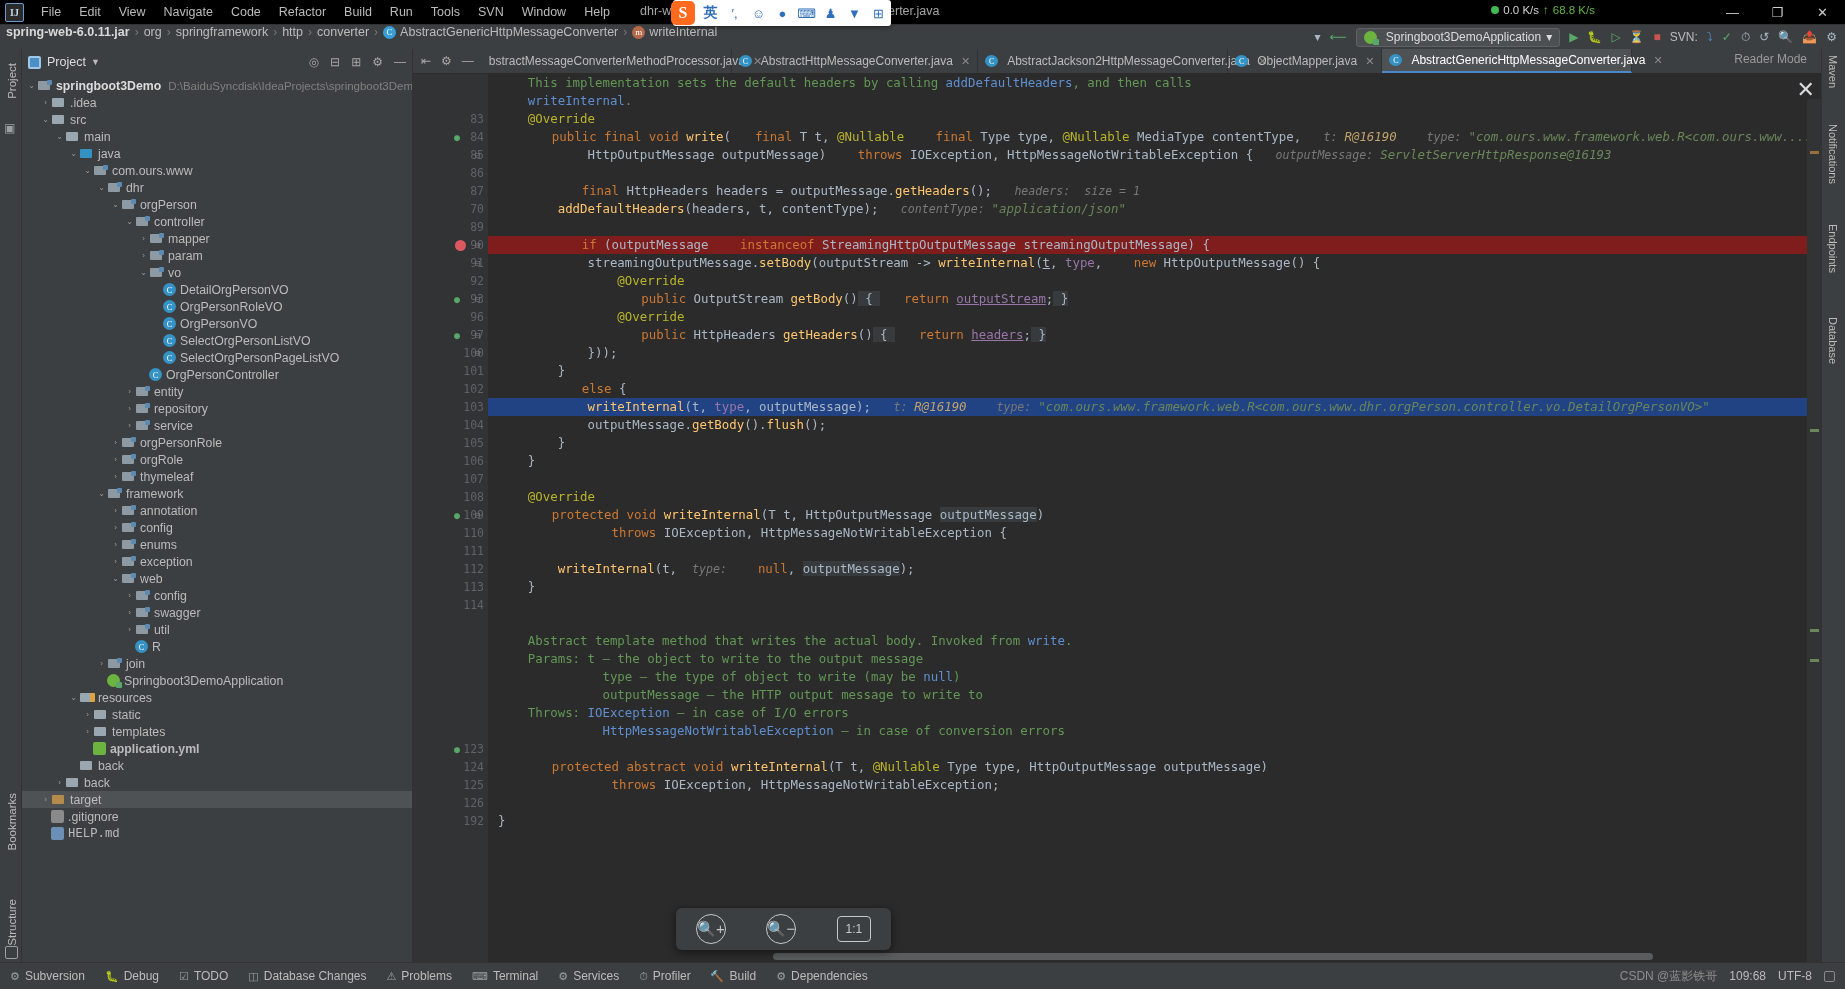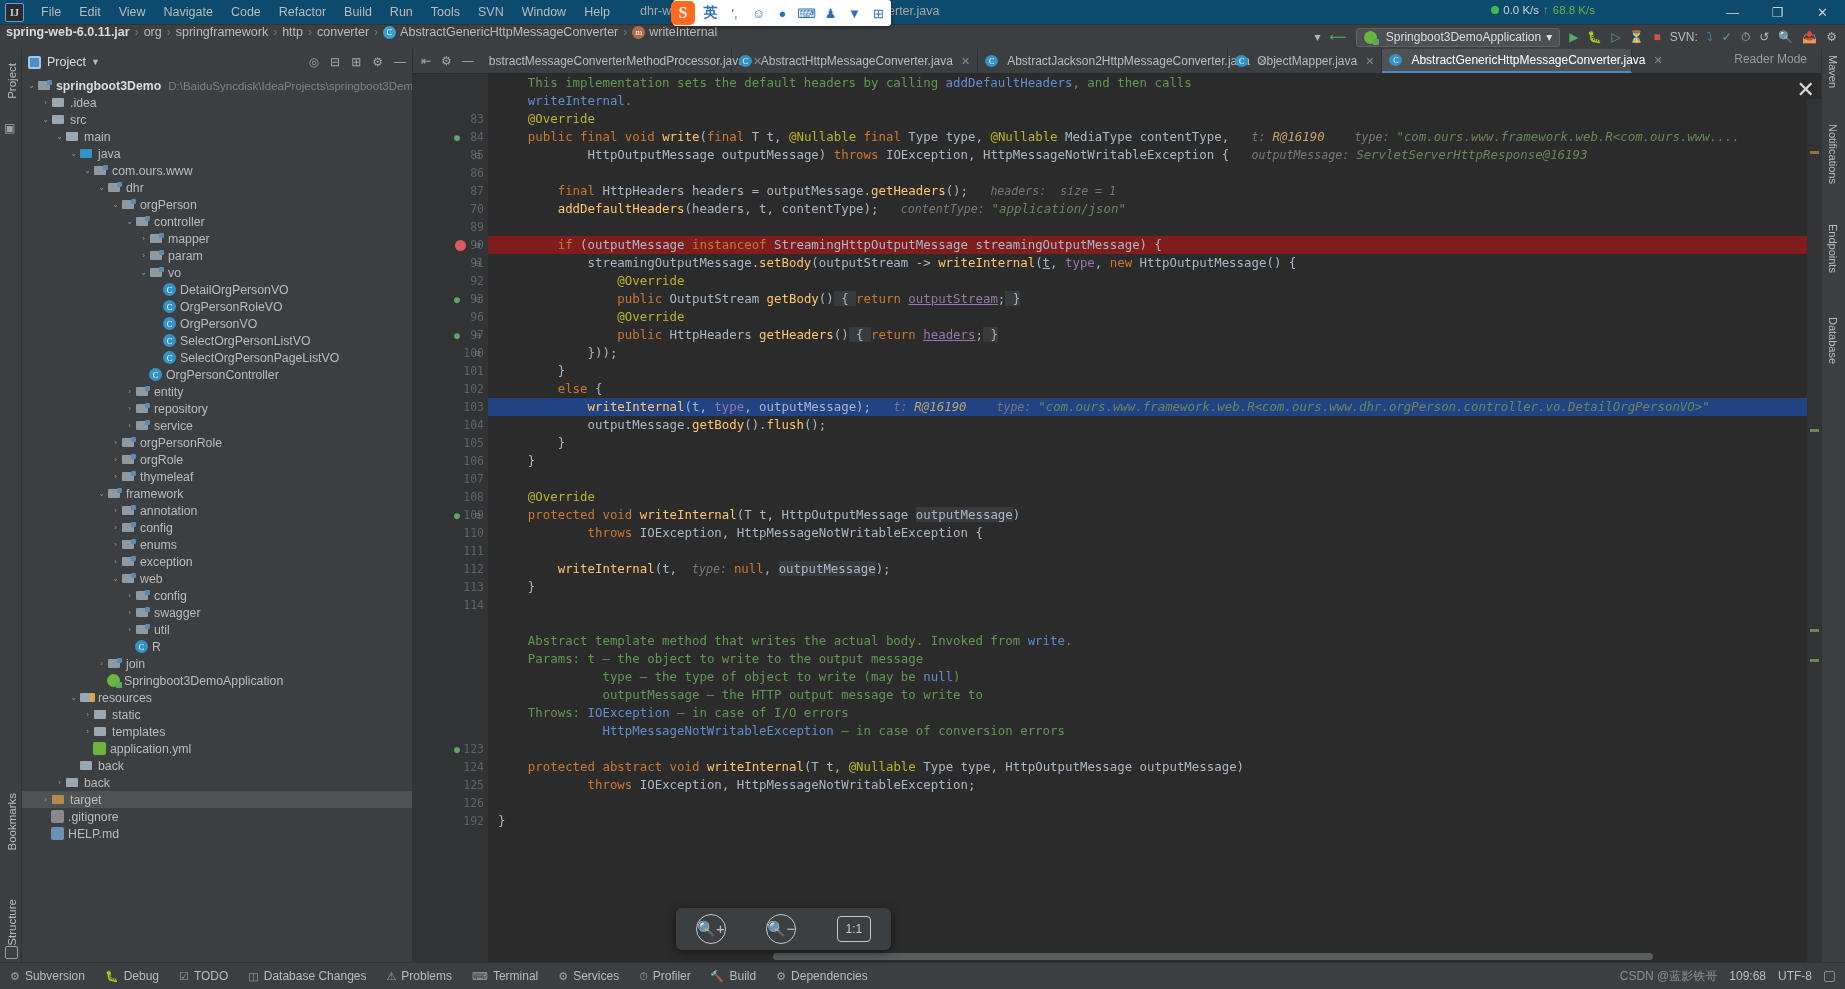--- a/index.html
+++ b/index.html
@@ -7,21 +7,21 @@
     width:1845px; height:989px;
     background:#3c3f41;
     font-family:"Liberation Sans", sans-serif;
     overflow:hidden;
     color:#bbbbbb;
   }
   .app { position:relative; width:1845px; height:989px; }
 
   
   .titlebar {
-    height:25px; background:#0c4a6e; display:flex; align-items:center;
+    height:25px; background:#000000; display:flex; align-items:center;
     position:relative; border-bottom:1px solid #323232;
   }
   .ij-logo {
     width:19px; height:19px; margin-left:5px; margin-right:8px;
     border:1px solid #6b9bd2; border-radius:2px; background:#2b2b2b;
     color:#c7d5e3; font-size:10px; font-weight:bold; text-align:center;
     line-height:17px; font-family:"Liberation Serif", serif;
   }
   .menubar { display:flex; gap:0px; }
   .menubar .mi {
@@ -181,21 +181,21 @@
   .fold { position:absolute; left:62px; color:#7a7a7a; font-size:9px; }
 
   .code {
     position:relative; flex:1; background:#2b2b2b; overflow:hidden;
     font-family:"DejaVu Sans Mono", monospace; font-size:12.4px; line-height:18px;
     white-space:pre; color:#a9b7c6;
   }
   .cl { height:18px; padding-left:10px; white-space:pre; }
   .cl.hl { background:#214283; }
   .cl.brk-line { background:#7f1d1d; }
-  .kw { color:#cc7832; }
+  .kw { color:#cc7832;margin-left:24px; }
   .ann { color:#bbb529; }
   .jd { color:#629755; }
   .jdl { color:#5f8fd0; }
   .mth { color:#ffc66d; }
   .typ { color:#a9b7c6; }
   .fld { color:#9876aa; }
   .hint { color:#787878; font-style:italic; font-size:11.6px; }
   .hintv { color:#c0a26b; font-style:italic; }
   .hintv2 { color:#6a8759; font-style:italic; }
   .ul { text-decoration:underline; }
@@ -550,21 +550,21 @@
         <div class="trow" style="padding-left: 60px;">
           <span class="arrow">›</span>
           <span class="ico f-gray"></span>
           <span class="tname">static</span>
         </div>
         <div class="trow" style="padding-left: 60px;">
           <span class="arrow">›</span>
           <span class="ico f-gray"></span>
           <span class="tname">templates</span>
         </div>
-        <div class="trow" style="padding-left: 60px;">
+        <div class="trow" style="padding-left: 60px; font-weight: bold;">
           <span class="arrow none">›</span>
           <span class="yml-ic"></span>
           <span class="tname">application.yml</span>
         </div>
         <div class="trow" style="padding-left: 46px;">
           <span class="arrow none">›</span>
           <span class="ico f-gray"></span>
           <span class="tname">back</span>
         </div>
         <div class="trow" style="padding-left: 32px;">
@@ -575,21 +575,21 @@
         <div class="trow sel" style="padding-left: 18px;">
           <span class="arrow">›</span>
           <span class="ico f-tgt"></span>
           <span class="tname">target</span>
         </div>
         <div class="trow" style="padding-left: 18px;">
           <span class="arrow none">›</span>
           <span class="git-ic"></span>
           <span class="tname">.gitignore</span>
         </div>
-        <div class="trow" style="padding-left: 18px;">
+        <div class="trow" style="padding-left: 18px; font-family: Liberation Mono, monospace;">
           <span class="arrow none">›</span>
           <span class="md-ic"></span>
           <span class="tname">HELP.md</span>
         </div>
       </div>
   </div>
 
   <div class="editor-area">
 
     <div class="tabbar">

